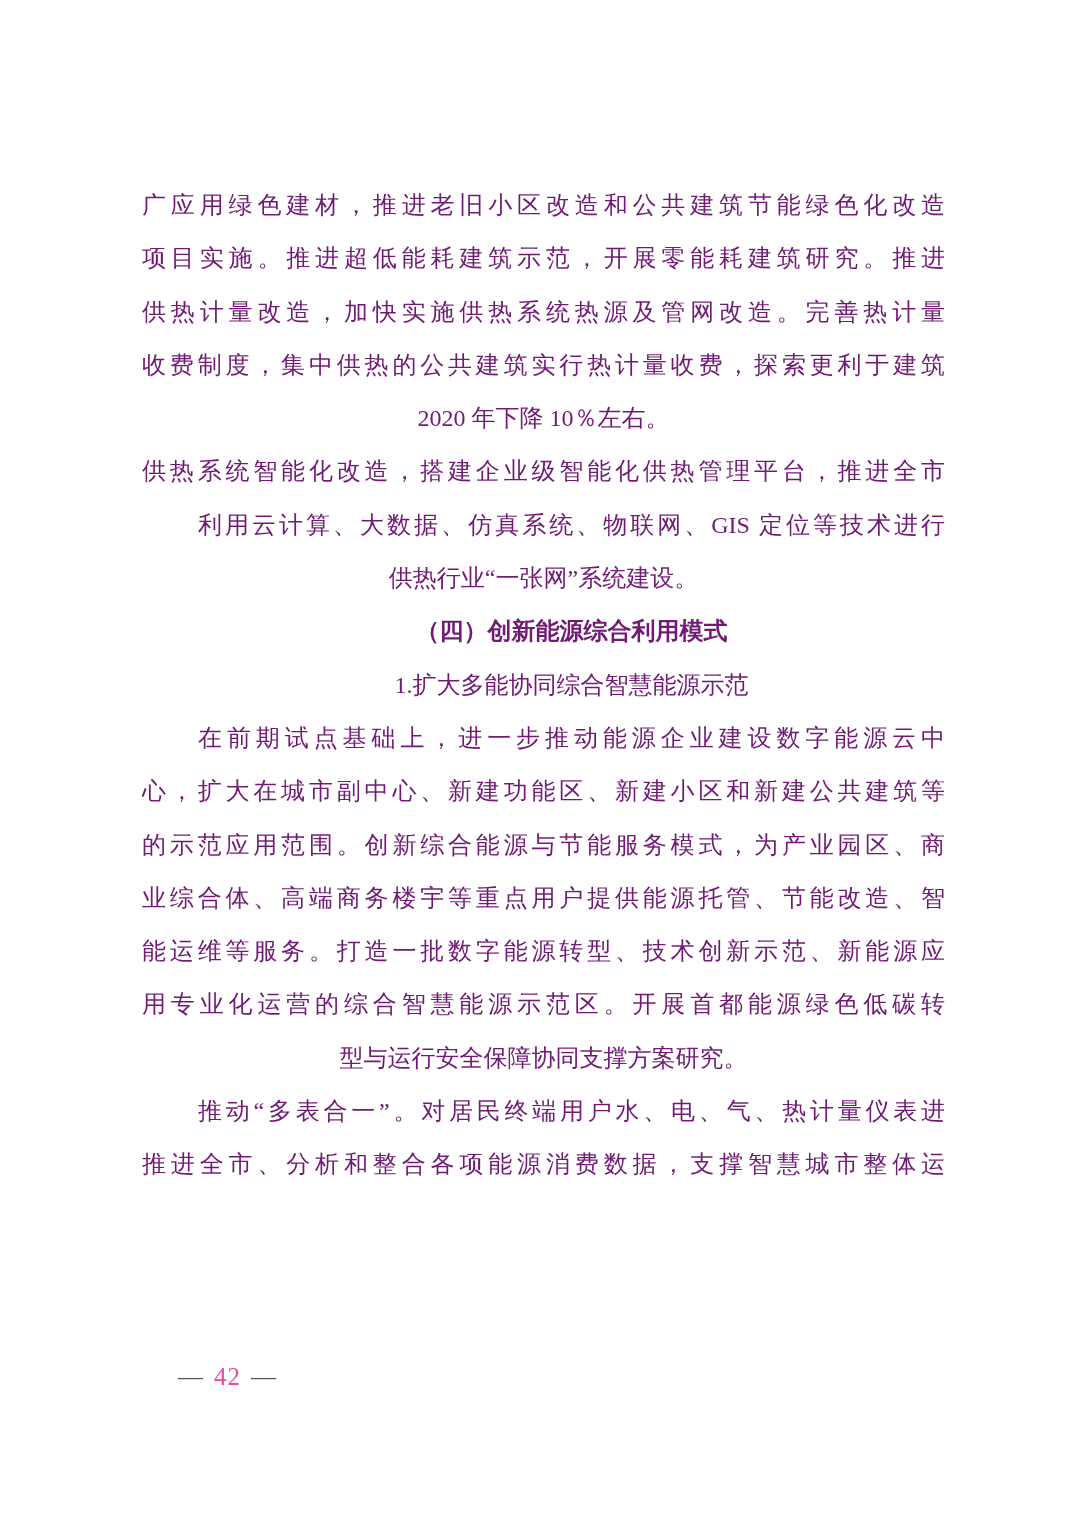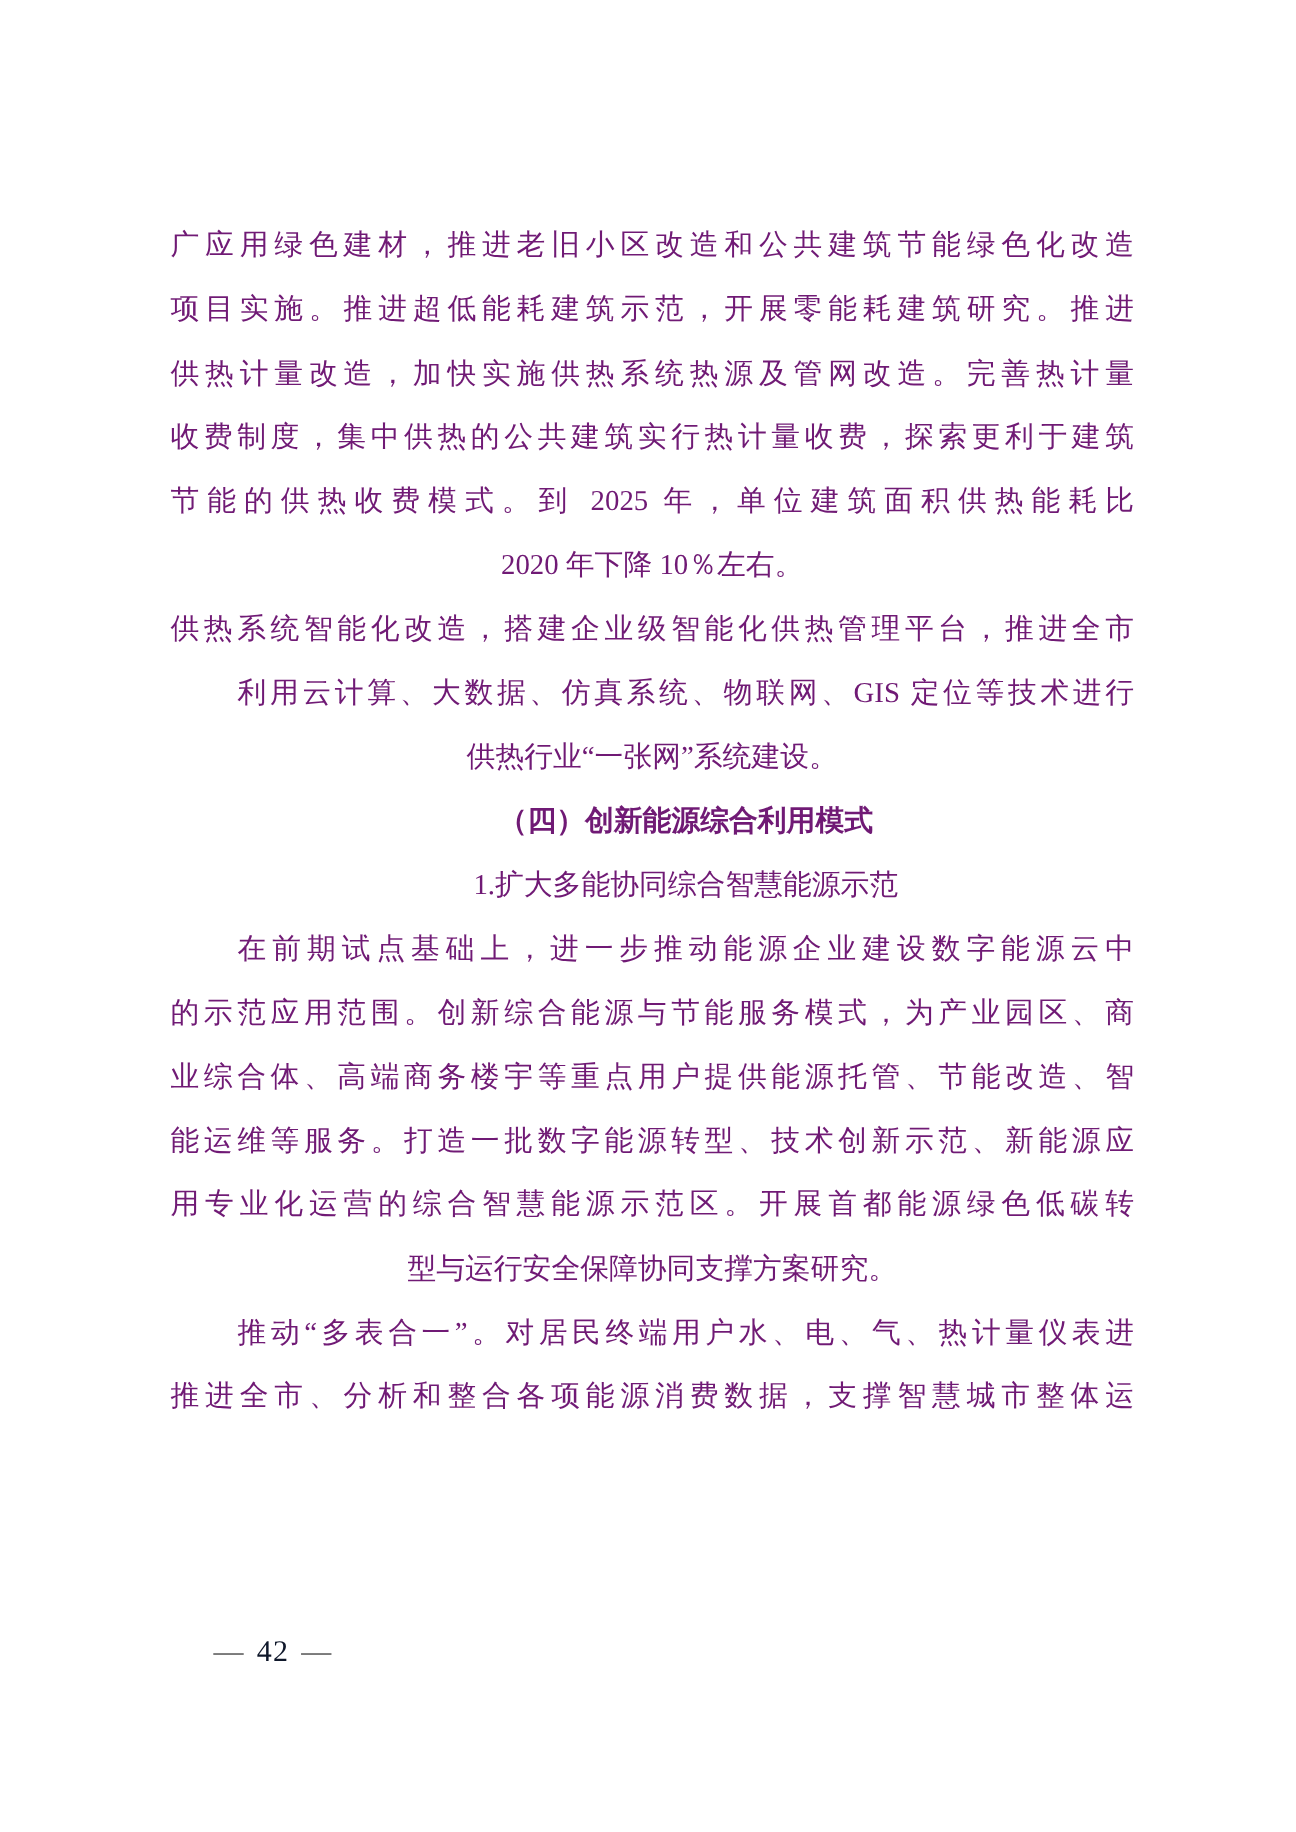--- a/index.html
+++ b/index.html
@@ -52,40 +52,40 @@
     line-height: 40px;
     font-size: 25px;
     color: #333333;
     letter-spacing: 1px;
   }
   .footer .dash {
     color: #555555;
     padding: 0 10px;
   }
   .footer .num {
-    color: #0f172a;
+    color: #ec4899;
   }
 </style>
 </head>
 <body>
 
 <div class="page">
   <div class="content">
     <div class="line j">广应用绿色建材，推进老旧小区改造和公共建筑节能绿色化改造</div>
     <div class="line j">项目实施。推进超低能耗建筑示范，开展零能耗建筑研究。推进</div>
     <div class="line j">供热计量改造，加快实施供热系统热源及管网改造。完善热计量</div>
     <div class="line j">收费制度，集中供热的公共建筑实行热计量收费，探索更利于建筑</div>
-    <div class="line j">节能的供热收费模式。到 2025 年，单位建筑面积供热能耗比</div>
     <div class="line l">2020 年下降 10％左右。</div>
     <div class="line j">供热系统智能化改造，搭建企业级智能化供热管理平台，推进全市</div>
     <div class="line j ind">利用云计算、大数据、仿真系统、物联网、GIS 定位等技术进行</div>
     <div class="line l">供热行业“一张网”系统建设。</div>
     <div class="line l ind hd">（四）创新能源综合利用模式</div>
     <div class="line l ind">1.扩大多能协同综合智慧能源示范</div>
     <div class="line j ind">在前期试点基础上，进一步推动能源企业建设数字能源云中</div>
+    <div class="line j">心，扩大在城市副中心、新建功能区、新建小区和新建公共建筑等</div>
     <div class="line j">的示范应用范围。创新综合能源与节能服务模式，为产业园区、商</div>
     <div class="line j">业综合体、高端商务楼宇等重点用户提供能源托管、节能改造、智</div>
     <div class="line j">能运维等服务。打造一批数字能源转型、技术创新示范、新能源应</div>
     <div class="line j">用专业化运营的综合智慧能源示范区。开展首都能源绿色低碳转</div>
     <div class="line l">型与运行安全保障协同支撑方案研究。</div>
     <div class="line j ind">推动“多表合一”。对居民终端用户水、电、气、热计量仪表进</div>
     <div class="line j">推进全市、分析和整合各项能源消费数据，支撑智慧城市整体运</div>
   </div>
 
   <div class="footer">

